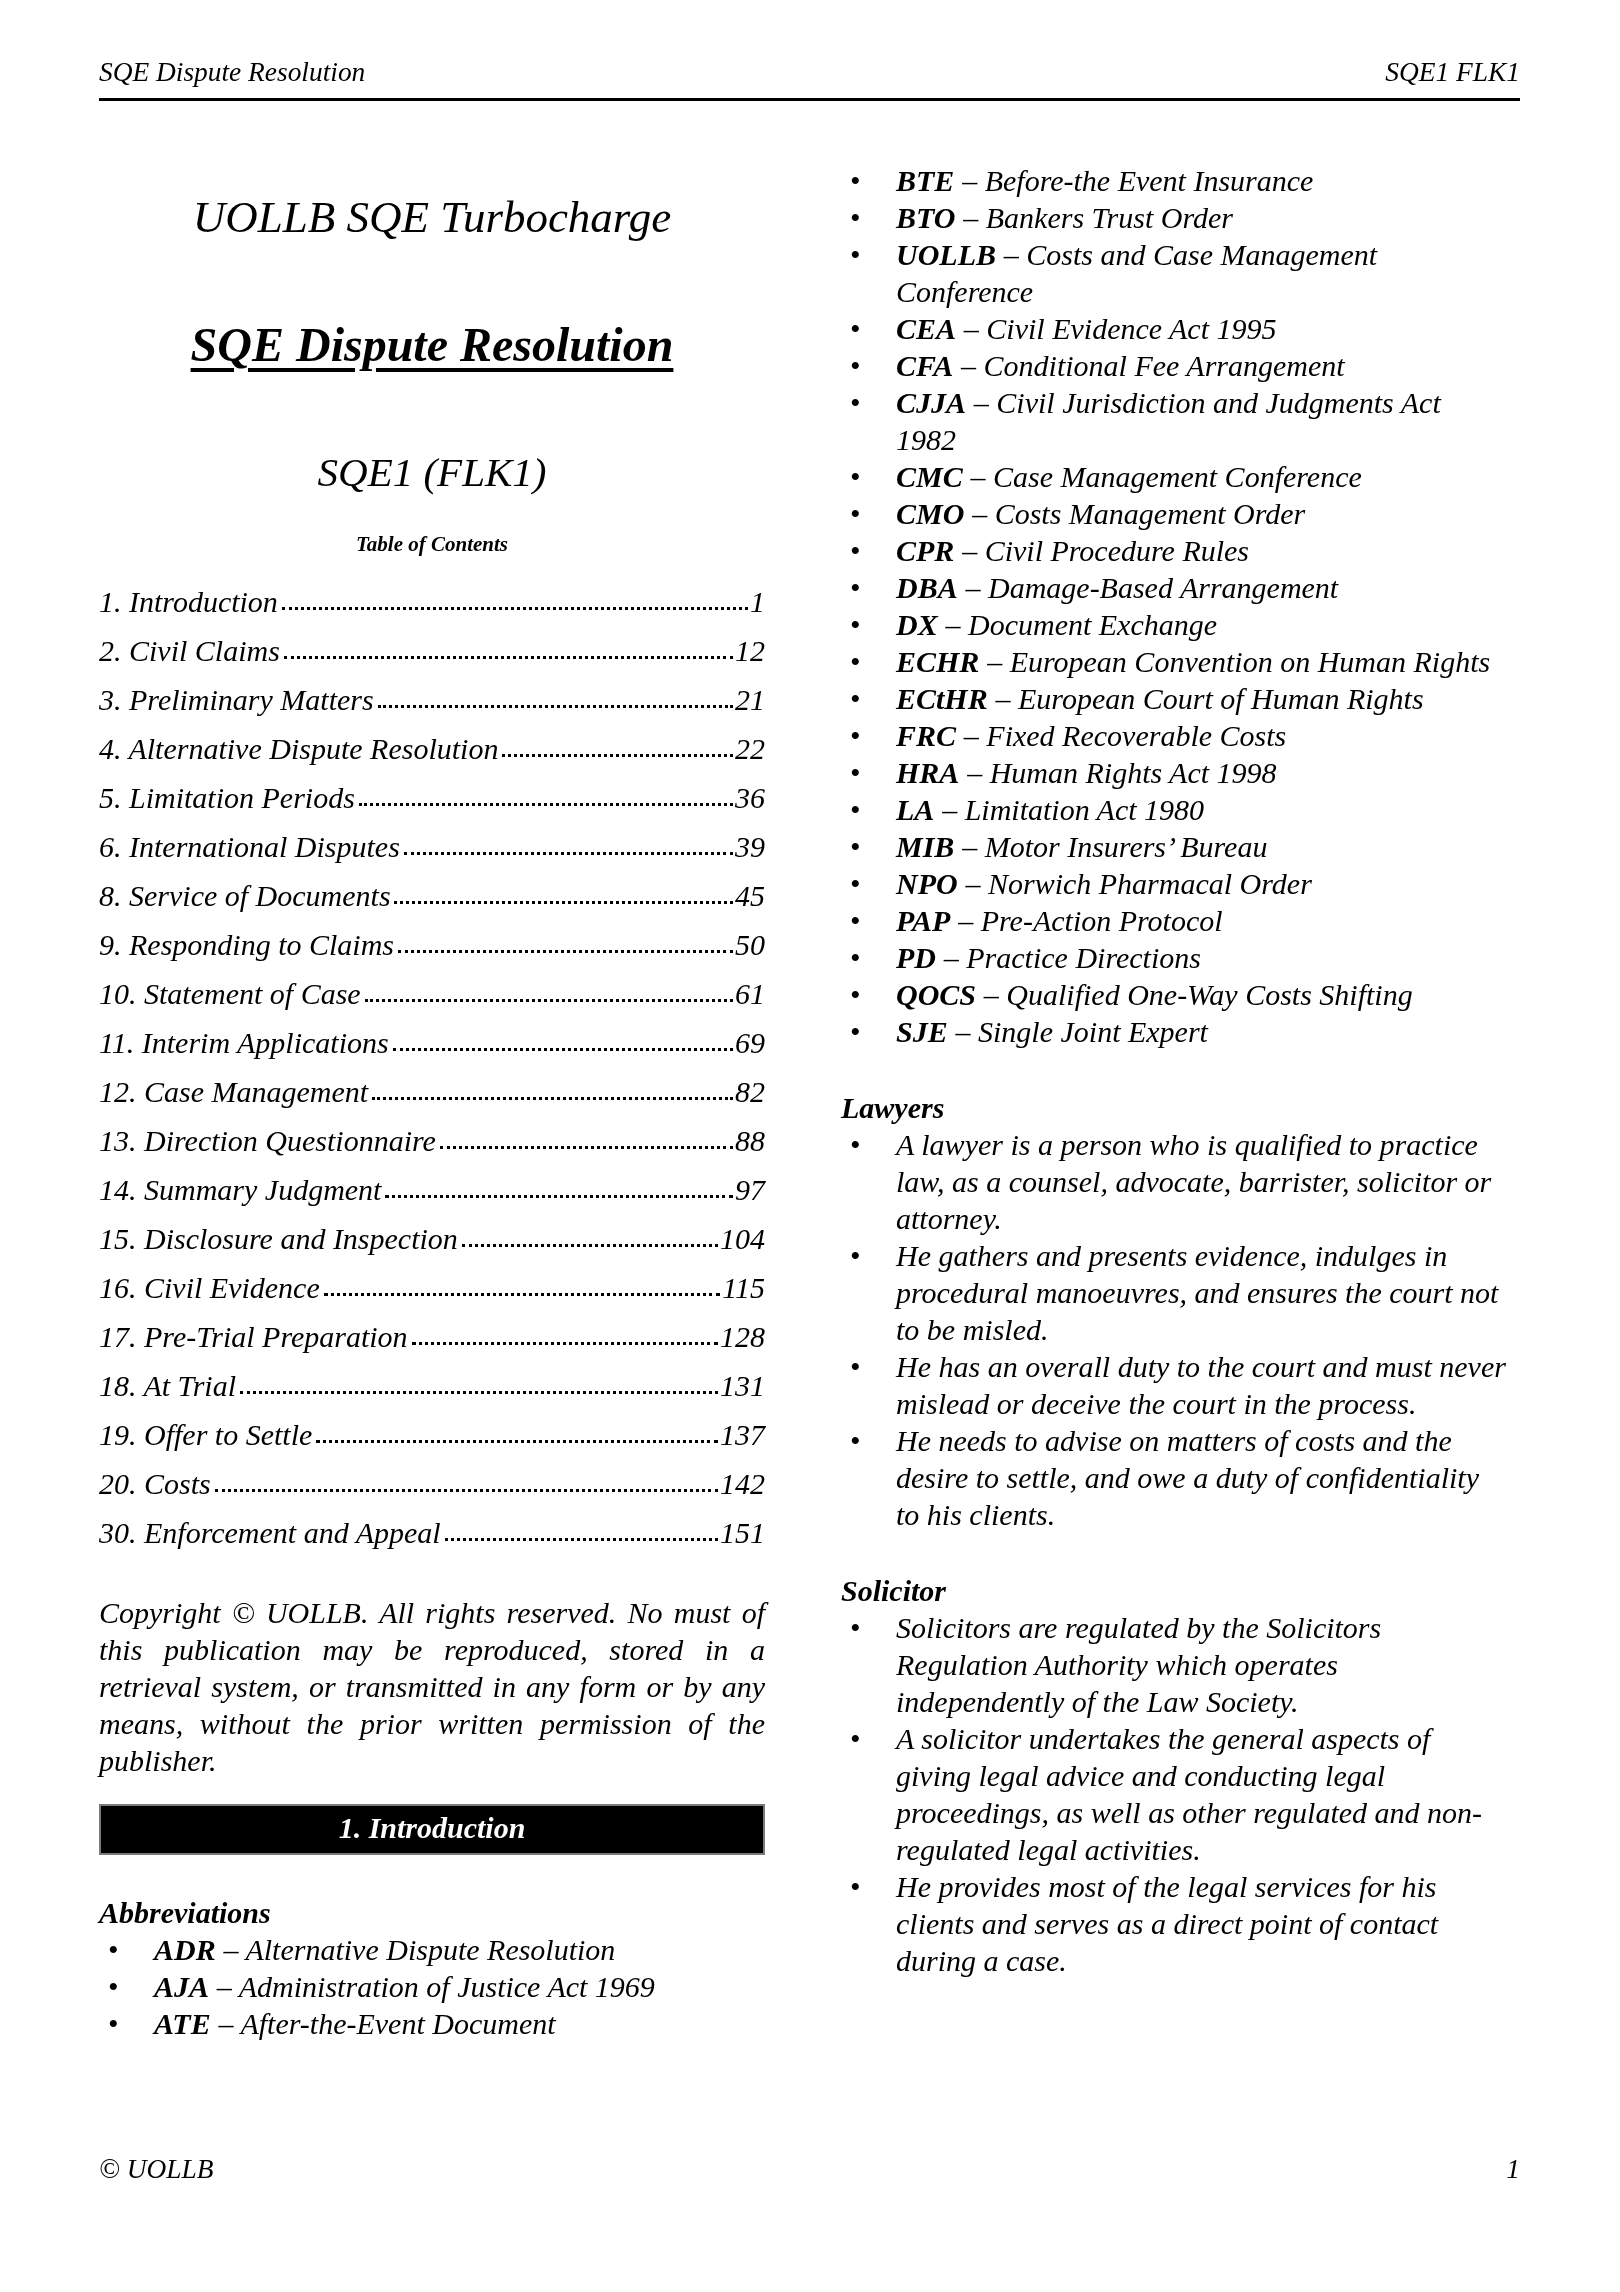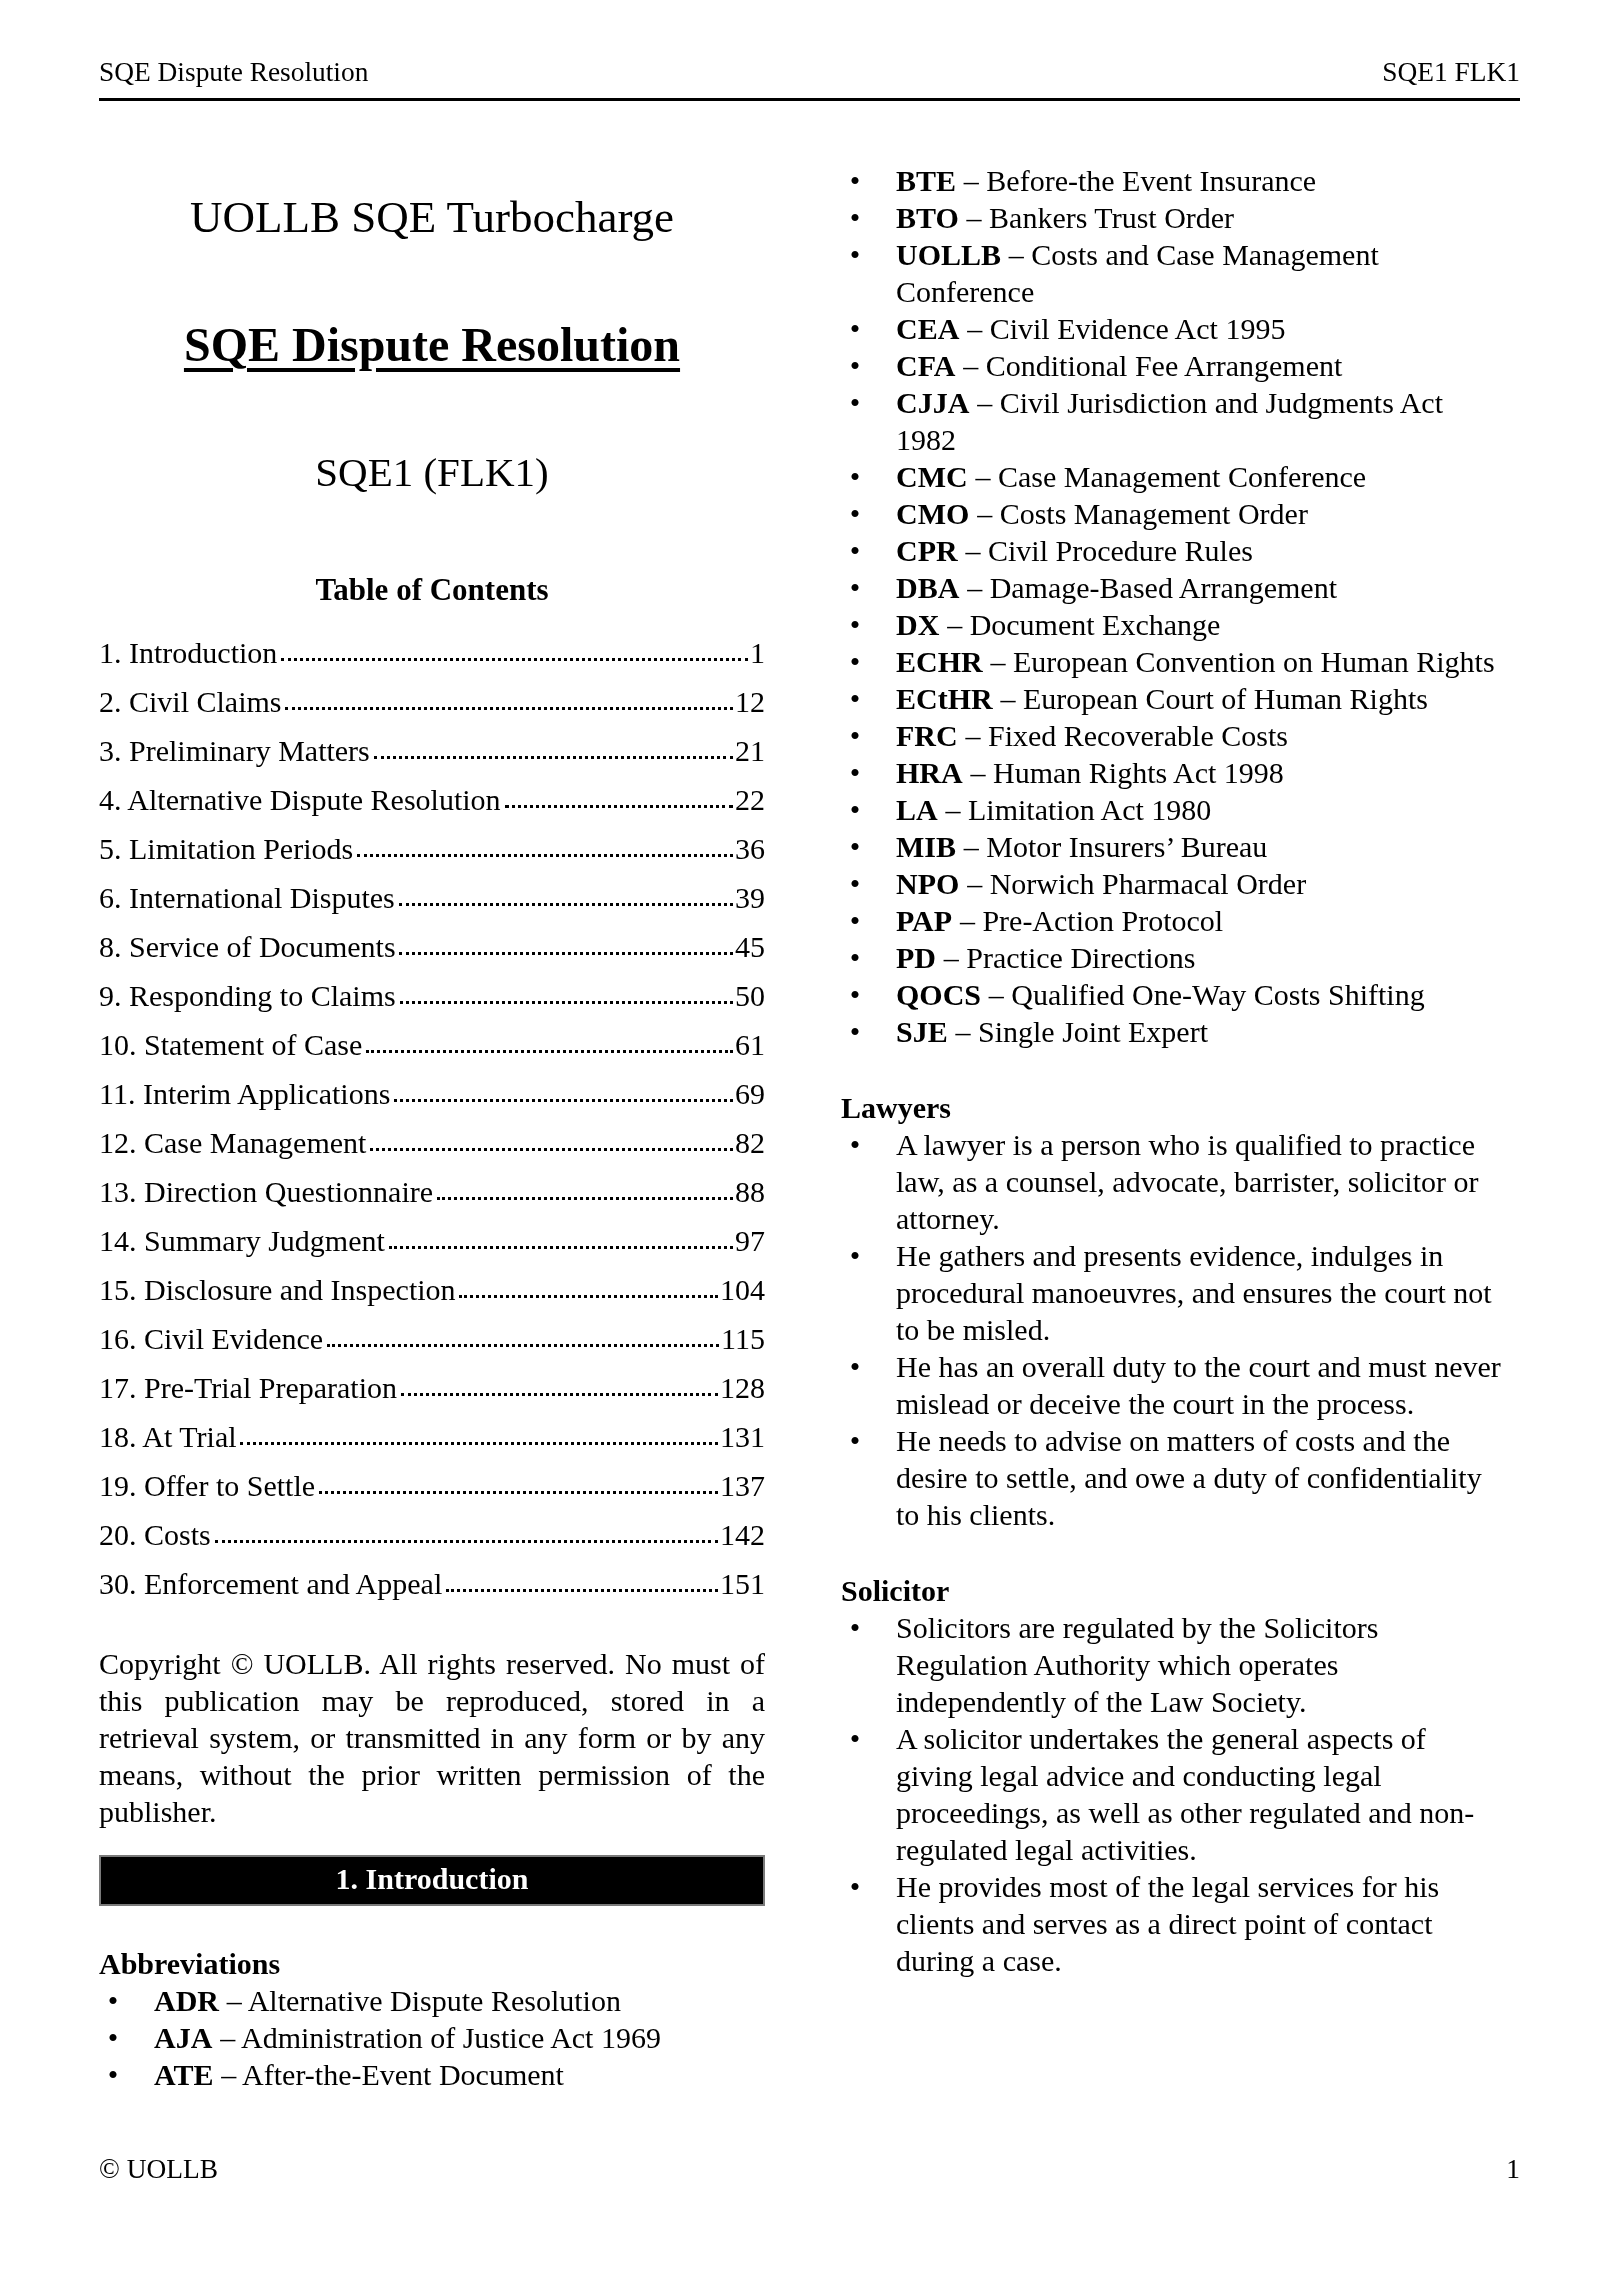--- a/index.html
+++ b/index.html
@@ -4,20 +4,21 @@
 <style>
   html, body { margin: 0; padding: 0; background: #e8e8e8; }
   .page {
     position: relative;
     width: 1620px;
     height: 2293px;
     background: #ffffff;
     font-family: "Liberation Serif", "DejaVu Serif", serif;
     color: #000;
     overflow: hidden;
+    font-style: italic;
   }
   .page-header {
     position: absolute;
     left: 99px; right: 100px; top: 57px;
     display: flex;
     justify-content: space-between;
     align-items: flex-end;
     font-size: 27.4px;
     border-bottom: 3.9px solid #000;
     padding-bottom: 9.8px;
@@ -30,21 +31,21 @@
   }
   .col { width: 666px; }
 
   
   .series-title { margin-top: 66px; font-size: 45px; text-align: center; }
   .main-title {
     margin-top: 74px; font-size: 48px; font-weight: bold; text-align: center;
     text-decoration: underline; text-decoration-thickness: 3.9px; text-underline-offset: 6.9px;
   }
   .exam-title { margin-top: 76px; font-size: 41px; text-align: center; }
-  .toc-heading { margin-top: 76px; font-size: 31px; font-weight: bold; text-align: center; }
+  .toc-heading { margin-top: 36px; font-size: 21px; font-weight: bold; text-align: center; }
   .toc-list { margin-top: 12.7px; font-size: 30px; }
   .toc-row { display: flex; align-items: flex-end; height: 49px; }
   .toc-label { white-space: nowrap; }
   .toc-dots { flex: 1; border-bottom: 3.4px dotted #000; margin: 0 2px 8.8px 3.9px; min-width: 19.6px; }
   .toc-page { white-space: nowrap; }
   .copyright { margin-top: 44px; font-size: 30px; line-height: 37px; text-align: justify; }
   .banner {
     margin-top: 25.5px;
     background: #000; color: #fff;
     border: 2px solid #7a7a7a;

